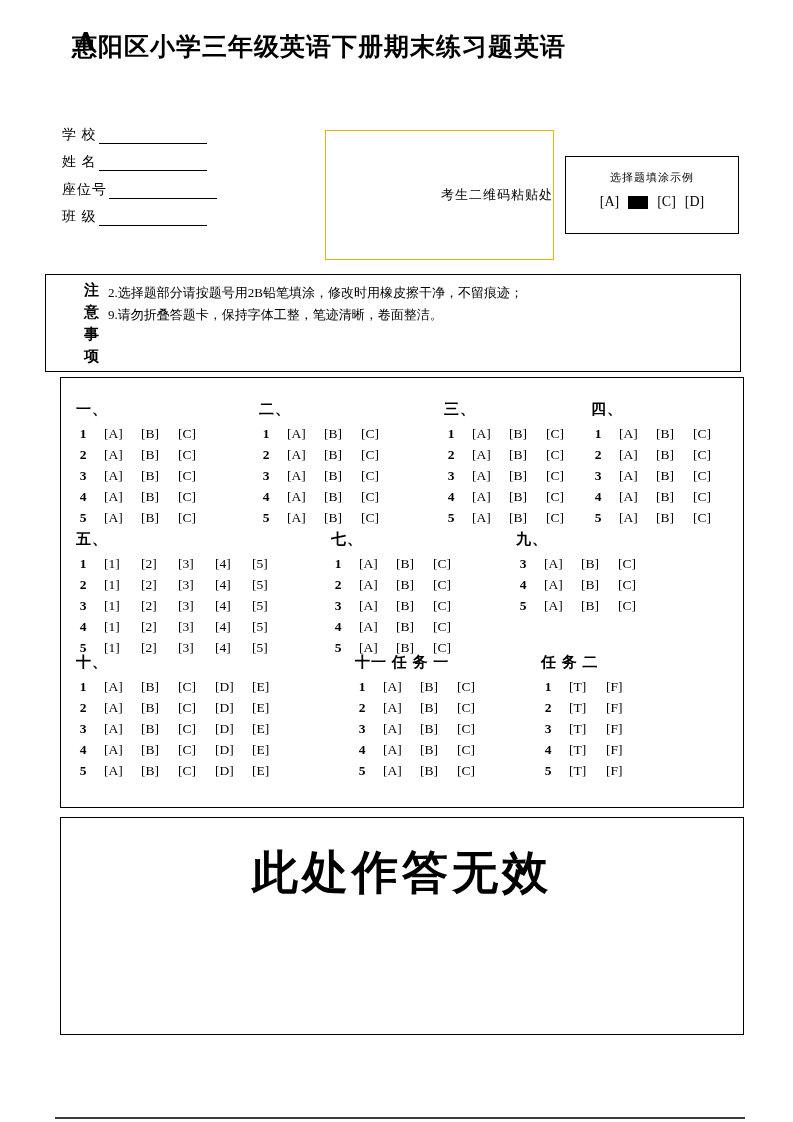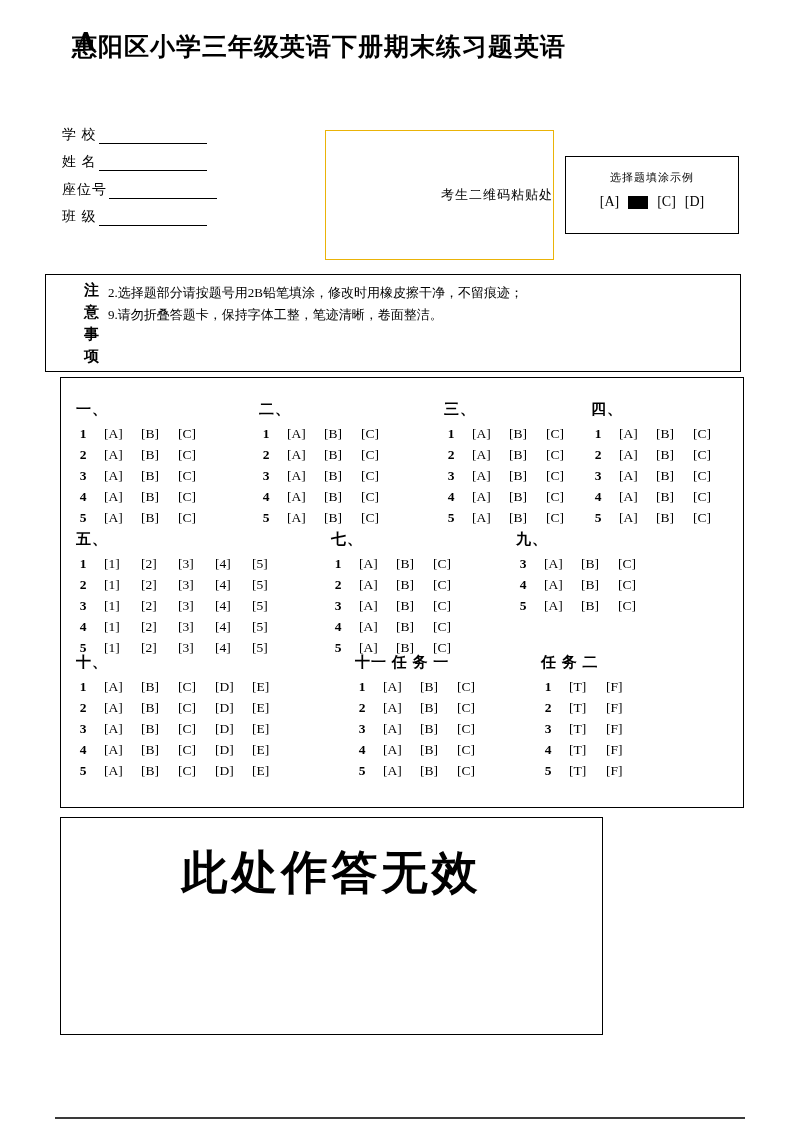--- a/index.html
+++ b/index.html
@@ -55,21 +55,21 @@
   .band-0 { height:130px; }
   .band-1 { height:123px; }
   .band-2 { height:126px; }
   .sec { position:absolute; top:0; }
   .sec-title { font-weight:bold; font-size:15px; height:24px; letter-spacing:1px; }
   .sec-row { display:flex; align-items:center; height:20.8px; font-size:13.5px; }
   .qnum { width:14px; text-align:center; font-weight:bold; margin-right:14px; }
   .opt { width:24px; margin-right:13px; }
   
   .invalid-box {
-    position:absolute; left:60px; top:817px; width:543px; height:218px;
+    position:absolute; left:60px; top:817px; width:684px; height:218px;
     border:1px solid #000; text-align:center;
   }
   .invalid-text {
     margin-top:24px; font-family:"Liberation Sans","DejaVu Sans",sans-serif;
     font-weight:bold; font-size:46px; letter-spacing:4px;
   }
   .bottom-edge { position:absolute; left:55px; top:1117px; width:690px; height:2px; background:#3a3a3a; }
 </style>
 </head>
 <body>

